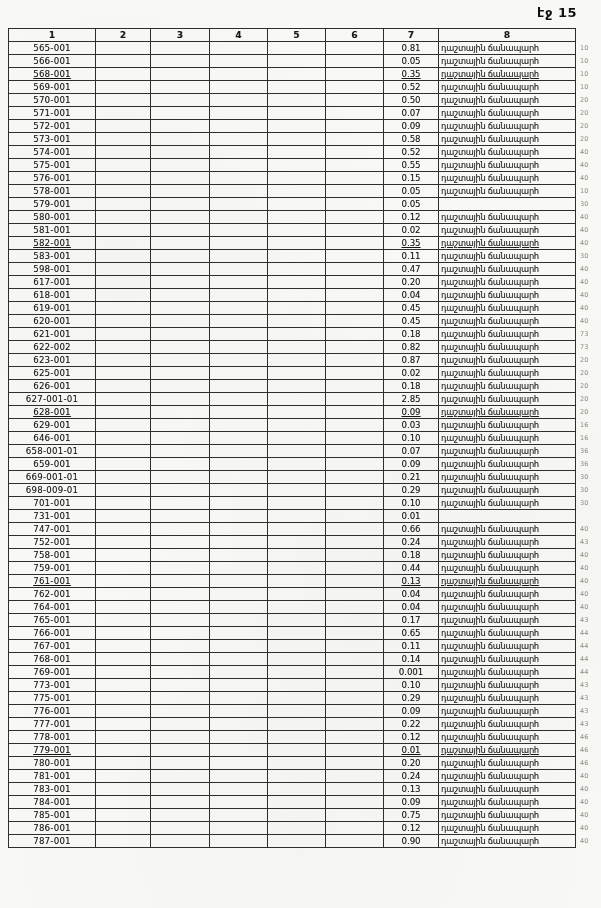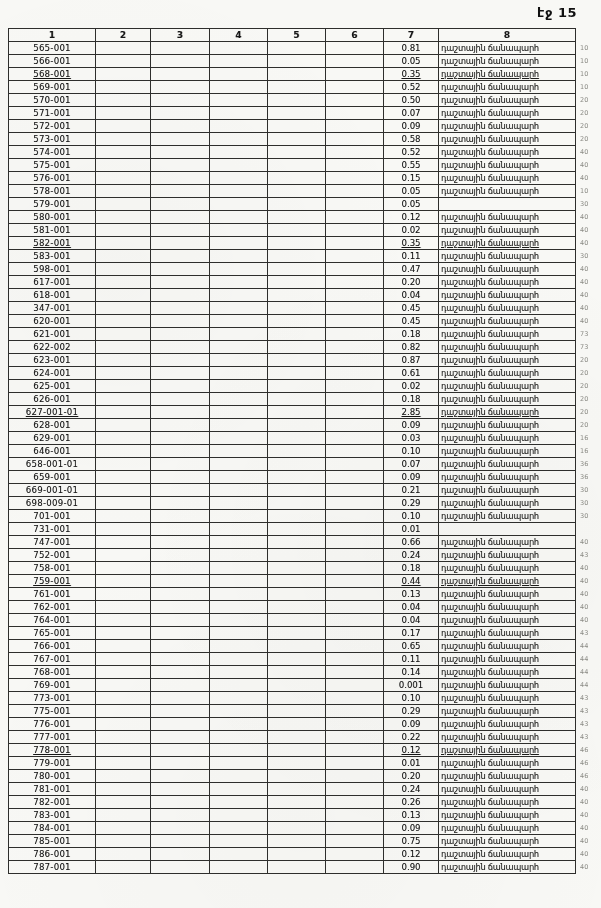--- a/index.html
+++ b/index.html
@@ -298,21 +298,21 @@
         <td></td>
         <td></td>
         <td></td>
         <td></td>
         <td></td>
         <td class="c-val">0.04</td>
         <td class="c-type">դաշտային ճանապարհ</td>
         <td class="c-margin">40</td>
       </tr>
       <tr>
-        <td class="c-code">347-001</td>
+        <td class="c-code">619-001</td>
         <td></td>
         <td></td>
         <td></td>
         <td></td>
         <td></td>
         <td class="c-val">0.45</td>
         <td class="c-type">դաշտային ճանապարհ</td>
         <td class="c-margin">40</td>
       </tr>
       <tr>
@@ -349,31 +349,20 @@
         <td class="c-margin">73</td>
       </tr>
       <tr>
         <td class="c-code">623-001</td>
         <td></td>
         <td></td>
         <td></td>
         <td></td>
         <td></td>
         <td class="c-val">0.87</td>
-        <td class="c-type">դաշտային ճանապարհ</td>
-        <td class="c-margin">20</td>
-      </tr>
-      <tr>
-        <td class="c-code">624-001</td>
-        <td></td>
-        <td></td>
-        <td></td>
-        <td></td>
-        <td></td>
-        <td class="c-val">0.61</td>
         <td class="c-type">դաշտային ճանապարհ</td>
         <td class="c-margin">20</td>
       </tr>
       <tr>
         <td class="c-code">625-001</td>
         <td></td>
         <td></td>
         <td></td>
         <td></td>
         <td></td>
@@ -712,31 +701,20 @@
         <td class="c-margin">46</td>
       </tr>
       <tr>
         <td class="c-code">781-001</td>
         <td></td>
         <td></td>
         <td></td>
         <td></td>
         <td></td>
         <td class="c-val">0.24</td>
-        <td class="c-type">դաշտային ճանապարհ</td>
-        <td class="c-margin">40</td>
-      </tr>
-      <tr>
-        <td class="c-code">782-001</td>
-        <td></td>
-        <td></td>
-        <td></td>
-        <td></td>
-        <td></td>
-        <td class="c-val">0.26</td>
         <td class="c-type">դաշտային ճանապարհ</td>
         <td class="c-margin">40</td>
       </tr>
       <tr>
         <td class="c-code">783-001</td>
         <td></td>
         <td></td>
         <td></td>
         <td></td>
         <td></td>

